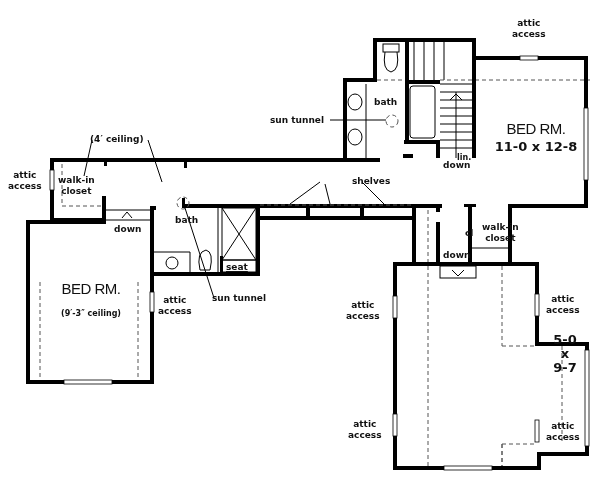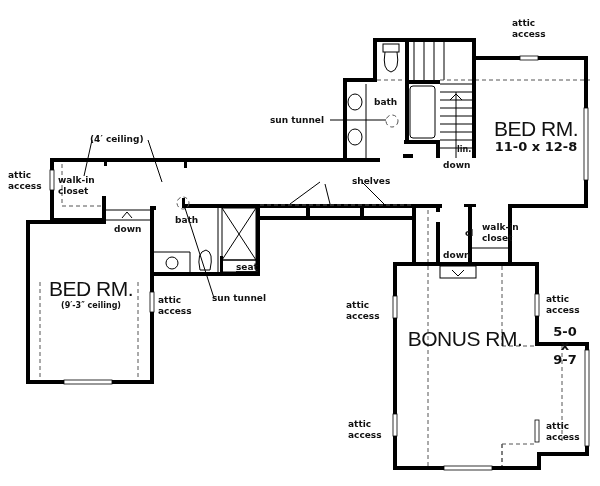--- a/index.html
+++ b/index.html
@@ -2,25 +2,25 @@
 <html><head>
 <meta charset="utf-8">
 <style>
   html, body { margin: 0; padding: 0; background: #ffffff; }
   body { width: 600px; height: 486px; position: relative; overflow: hidden; font-family: "DejaVu Sans", sans-serif; }
   svg.plan { position: absolute; left: 0; top: 0; }
   .wall { fill: #000; }
   .thin { stroke: #000; stroke-width: 1; fill: none; }
   .dash { stroke: #555; stroke-width: 1; stroke-dasharray: 4 3; fill: none; }
   .win { fill: #fff; stroke: #000; stroke-width: 0.8; }
-  .lbl { position: absolute; font-family: "DejaVu Sans", sans-serif; font-weight: bold; font-size: 9px; color: #111; line-height: 11px; white-space: nowrap; }
+  .lbl { position: absolute; font-family: "DejaVu Sans", sans-serif; font-weight: bold; font-size: 9px; color: #111; line-height: 11px; text-align: center; white-space: nowrap; }
   .room { position: absolute; font-family: "Liberation Sans", sans-serif; text-align: center; color: #111; white-space: nowrap; }
-  .room .name { font-size: 21px; letter-spacing: -0.5px; line-height: 22px; }
+  .room .name { font-size: 15px; letter-spacing: -0.5px; line-height: 22px; }
   .room .dim { font-family: "DejaVu Sans", sans-serif; font-size: 13px; font-weight: bold; line-height: 14px; }
-  .room .sub { font-family: "DejaVu Sans", sans-serif; font-size: 8px; font-weight: bold; line-height: 12px; }
+  .room .sub { font-family: "DejaVu Sans", sans-serif; font-size: 8px; font-weight: bold; line-height: 12px; margin-top: 8px; }
 </style>
 </head>
 <body>
 
 <svg class="plan" width="600" height="486" viewBox="0 0 600 486">
 
   <g>
     <rect class="wall" x="373" y="38" width="103" height="4"></rect>
     <rect class="wall" x="373" y="38" width="4" height="42"></rect>
     <rect class="wall" x="343" y="78" width="34" height="4"></rect>
@@ -175,37 +175,37 @@
   <line class="dash" x1="502" y1="444" x2="502" y2="466"></line>
   <line class="dash" x1="502" y1="444" x2="535" y2="444"></line>
   <line class="dash" x1="562" y1="346" x2="562" y2="444"></line>
   <line class="dash" x1="502" y1="444" x2="502" y2="466"></line>
 </svg>
 
 <div class="lbl" style="left:512px; top:18px;"><span>attic</span><br><span>access</span></div>
 
 <div class="lbl" style="left:374px; top:97px;">bath</div>
 <div class="lbl" style="left:270px; top:115px;">sun tunnel</div>
-<div class="lbl" style="left:417px; top:144px; font-size:8px;padding-left:40px;">lin.</div>
+<div class="lbl" style="left:417px; top:152px; font-size:8px;padding-left:40px;">lin.</div>
 <div class="lbl" style="left:443px; top:160px;">down</div>
 
 <div class="room" style="left:490px; top:118px; width:92px;">
   <div class="name">BED RM.</div>
   <div class="dim">11-0 x 12-8</div>
 </div>
 
 <div class="lbl" style="left:90px; top:134px;">(4′ ceiling)</div>
 <div class="lbl" style="left:8px; top:170px;"><span>attic</span><br><span>access</span></div>
 <div class="lbl" style="left:58px; top:175px;"><span>walk-in</span><br><span>closet</span></div>
 <div class="lbl" style="left:114px; top:224px;">down</div>
 
 <div class="lbl" style="left:320px; top:176px;margin-left:32px;">shelves</div>
 
 <div class="lbl" style="left:175px; top:215px;">bath</div>
-<div class="lbl" style="left:236px; top:262px;text-decoration:underline;">seat</div>
+<div class="lbl" style="left:226px; top:262px;text-decoration:underline;">seat</div>
 <div class="lbl" style="left:212px; top:293px;">sun tunnel</div>
 <div class="lbl" style="left:158px; top:295px;"><span>attic</span><br><span>access</span></div>
 
 <div class="room" style="left:32px; top:278px; width:118px;">
   <div class="name">BED RM.</div>
   <div class="sub">(9′-3″ ceiling)</div>
 </div>
 
 <div class="lbl" style="left:433px; top:228px;margin-left:32px;">cl</div>
 <div class="lbl" style="left:443px; top:250px;">down</div>
@@ -220,19 +220,18 @@
 <div class="lbl" style="left:348px; top:481px;"></div>
 <div class="lbl" style="left:348px; top:480px;"></div>
 <div class="lbl" style="left:348px; top:479px;"></div>
 <div class="lbl" style="left:348px; top:478px;"></div>
 <div class="lbl" style="left:348px; top:477px;"></div>
 <div class="lbl" style="left:348px; top:476px;"></div>
 <div class="lbl" style="left:348px; top:419px;"><span>attic</span><br><span>access</span></div>
 <div class="lbl" style="left:546px; top:421px;"><span>attic</span><br><span>access</span></div>
 
 <div class="room" style="left:398px; top:328px; width:134px;">
-  <div class="name">BONUS RM.</div>
-</div>
-<div class="room" style="left:550px; top:325px; width:30px;">
+</div>
+<div class="room" style="left:550px; top:333px; width:30px;">
   <div class="dim">5-0</div>
   <div class="dim">x</div>
   <div class="dim">9-7</div>
 </div>
 
 </body></html>

